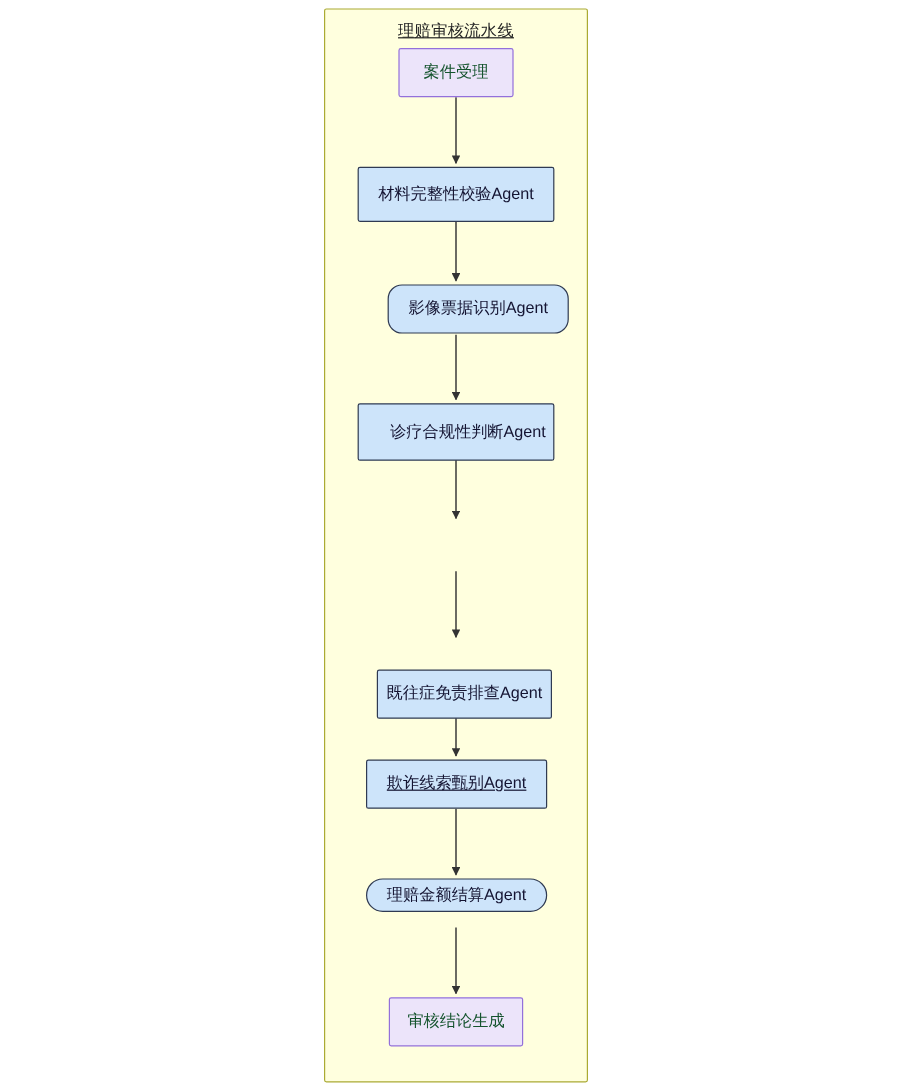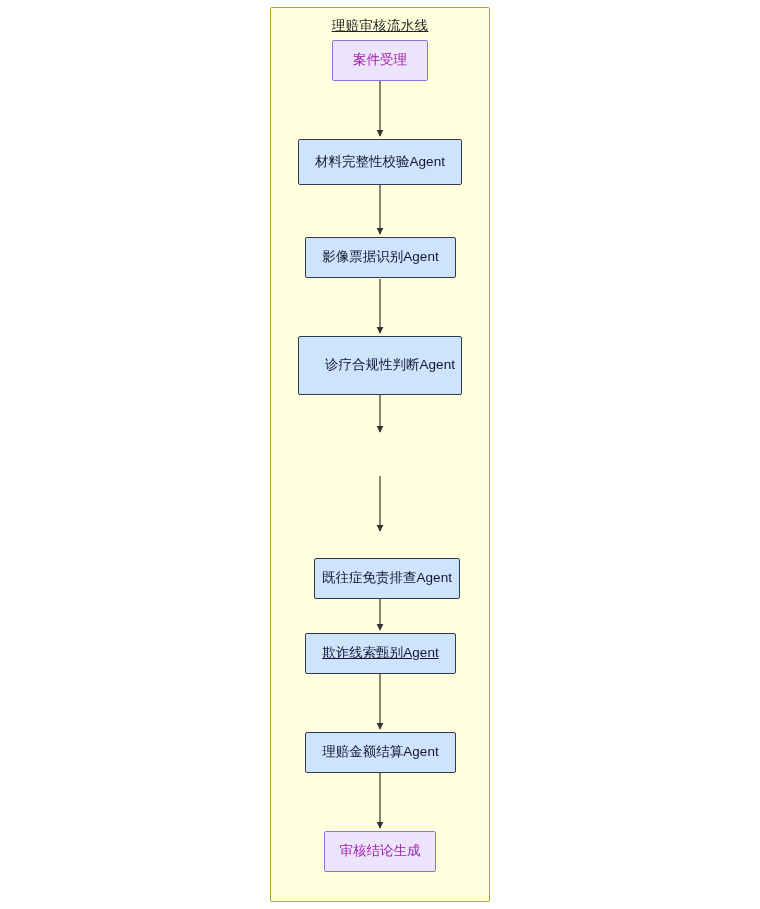--- a/index.html
+++ b/index.html
@@ -66,21 +66,21 @@
     align-items: center;
     justify-content: center;
     font-size: 13.5px;
     line-height: 1.2;
     white-space: nowrap;
     border-radius: 2px;
   }
   .node.terminal {
     background: #ece4fa;
     border: 1px solid #9370db;
-    color: #a21caf;
+    color: #14532d;
   }
   .node.agent {
     background: #cde4fa;
     border: 1.2px solid #2f3a52;
     color: #141432;
   }
   .node-label {
     display: block;
   }
 </style>
@@ -112,38 +112,38 @@
   </svg>
 
   <div class="node terminal" style="left:332px; top:40px; width:96px; height:41px;">
     <span class="node-label">案件受理</span>
   </div>
 
   <div class="node agent" style="left:298px; top:139px; width:164px; height:46px;">
     <span class="node-label">材料完整性校验Agent</span>
   </div>
 
-  <div class="node agent" style="left:305px; top:237px; width:151px; height:41px;">
+  <div class="node agent" style="left:323px; top:237px; width:151px; height:41px;border-radius:12px;">
     <span class="node-label">影像票据识别Agent</span>
   </div>
 
-  <div class="node agent" style="left:298px; top:336px; width:164px; height:59px;padding-left:20px;">
+  <div class="node agent" style="left:298px; top:336px; width:164px; height:48px;padding-left:20px;">
     <span class="node-label">诊疗合规性判断Agent</span>
   </div>
 
 
   <div class="node agent" style="left:314px; top:534px; width:146px; height:41px;margin-top:24px;">
     <span class="node-label">既往症免责排查Agent</span>
   </div>
 
   <div class="node agent" style="left:305px; top:633px; width:151px; height:41px;text-decoration:underline;">
     <span class="node-label">欺诈线索甄别Agent</span>
   </div>
 
-  <div class="node agent" style="left:305px; top:732px; width:151px; height:41px;">
+  <div class="node agent" style="left:305px; top:732px; width:151px; height:28px;border-radius:14px;">
     <span class="node-label">理赔金额结算Agent</span>
   </div>
 
   <div class="node terminal" style="left:324px; top:831px; width:112px; height:41px;">
     <span class="node-label">审核结论生成</span>
   </div>
 
 </div>
 
 </body></html>

